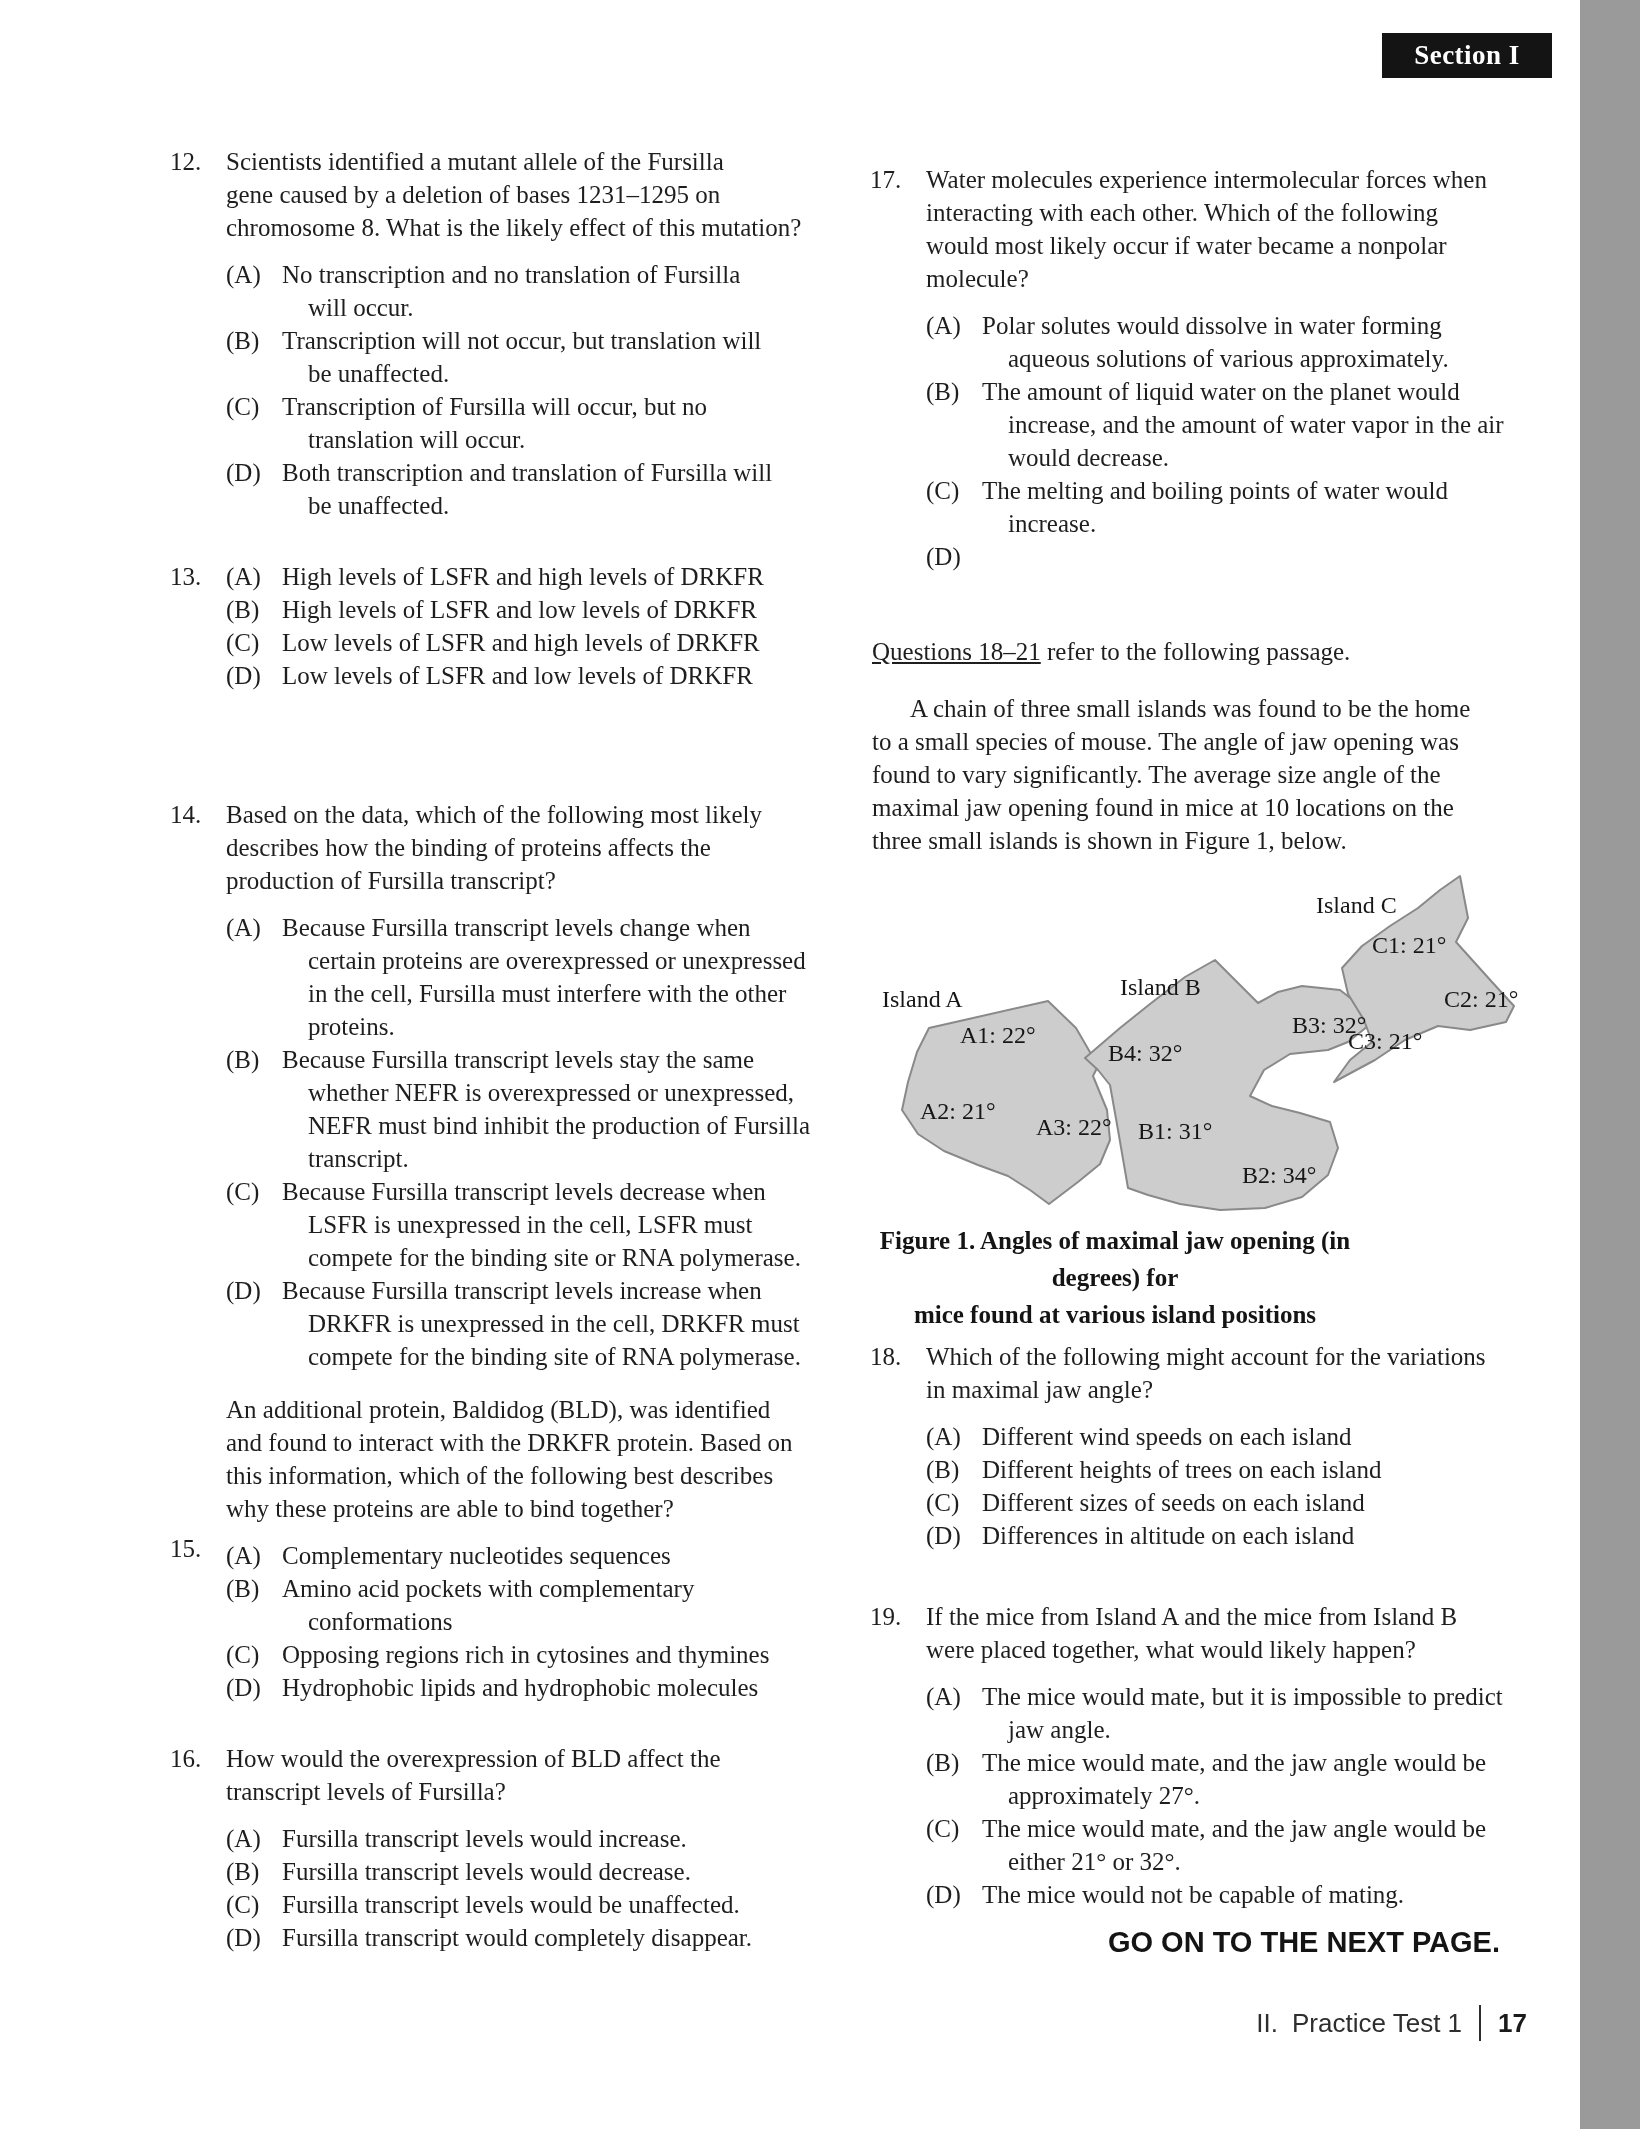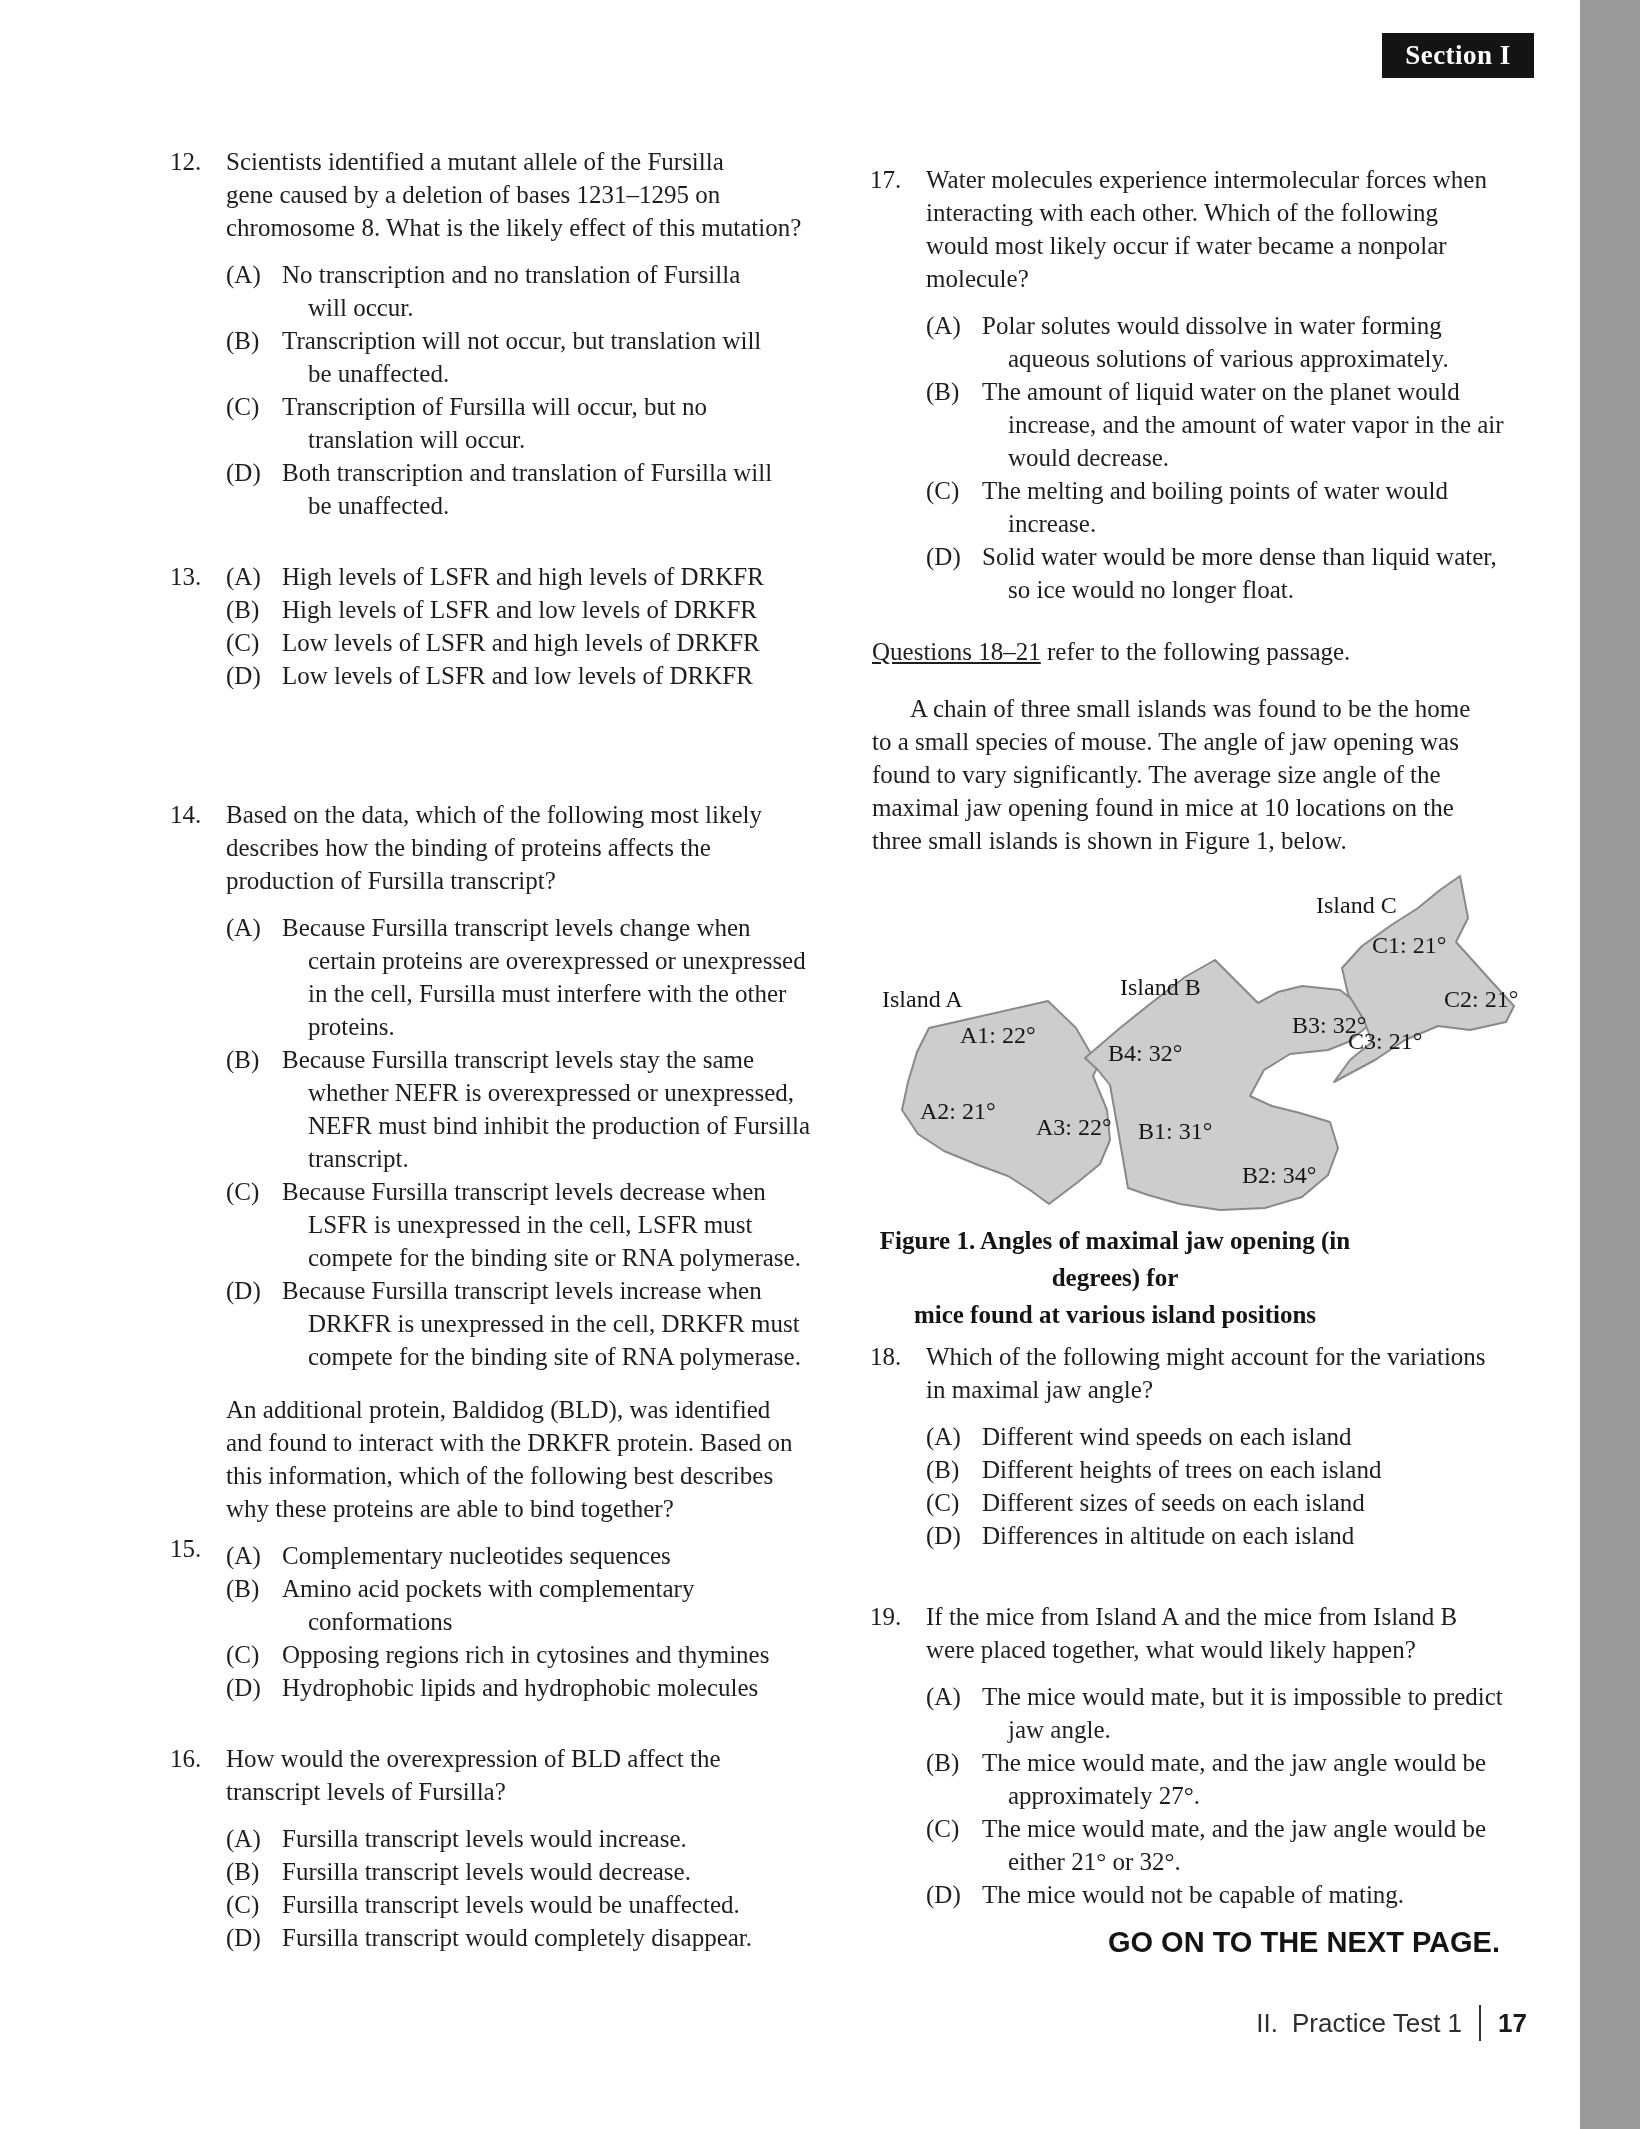--- a/index.html
+++ b/index.html
@@ -2,21 +2,21 @@
 <html><head>
 <meta charset="utf-8">
 <style>
   html, body { margin:0; padding:0; }
   body {
     width:1640px; height:2129px; position:relative; background:#ffffff;
     font-family:"Liberation Serif", serif; color:#1e1e1e; overflow:hidden;
   }
   .gray-edge { position:absolute; right:0; top:0; width:60px; height:2129px; background:#9a9a9a; }
   .badge {
-    position:absolute; left:1382px; top:33px; width:152px; height:45px; background:#141414;
+    position:absolute; left:1382px; top:33px; width:170px; height:45px; background:#141414;
     color:#ffffff; font-weight:bold; font-size:27px; display:flex; align-items:center; justify-content:center;
     letter-spacing:0.5px;
   }
   .q { position:absolute; display:flex; font-size:25px; line-height:33px; }
   .q-left  { left:170px; width:695px; }
   .q-right { left:870px; width:685px; }
   .qnum { width:56px; flex:0 0 56px; }
   .qbody { flex:1; }
   .stem { white-space:pre-line; margin-bottom:14px; }
   .opt { display:flex; }
@@ -209,22 +209,20 @@
 increase, and the amount of water vapor in the air
 would decrease.</div>
       </div>
     <div class="opt">
         <div class="optlabel">(C)</div>
         <div class="opttext">The melting and boiling points of water would
 increase.</div>
       </div>
     <div class="opt">
         <div class="optlabel">(D)</div>
-        <div class="opttext">Solid water would be more dense than liquid water,
-so ice would no longer float.</div>
       </div>
   </div>
 </div>
 
 <div class="passage-section">
   <div><span class="passage-intro-u">Questions 18–21</span><span> refer to the following passage.</span></div>
   <div class="passage-body">A chain of three small islands was found to be the home
 to a small species of mouse. The angle of jaw opening was
 found to vary significantly. The average size angle of the
 maximal jaw opening found in mice at 10 locations on the

